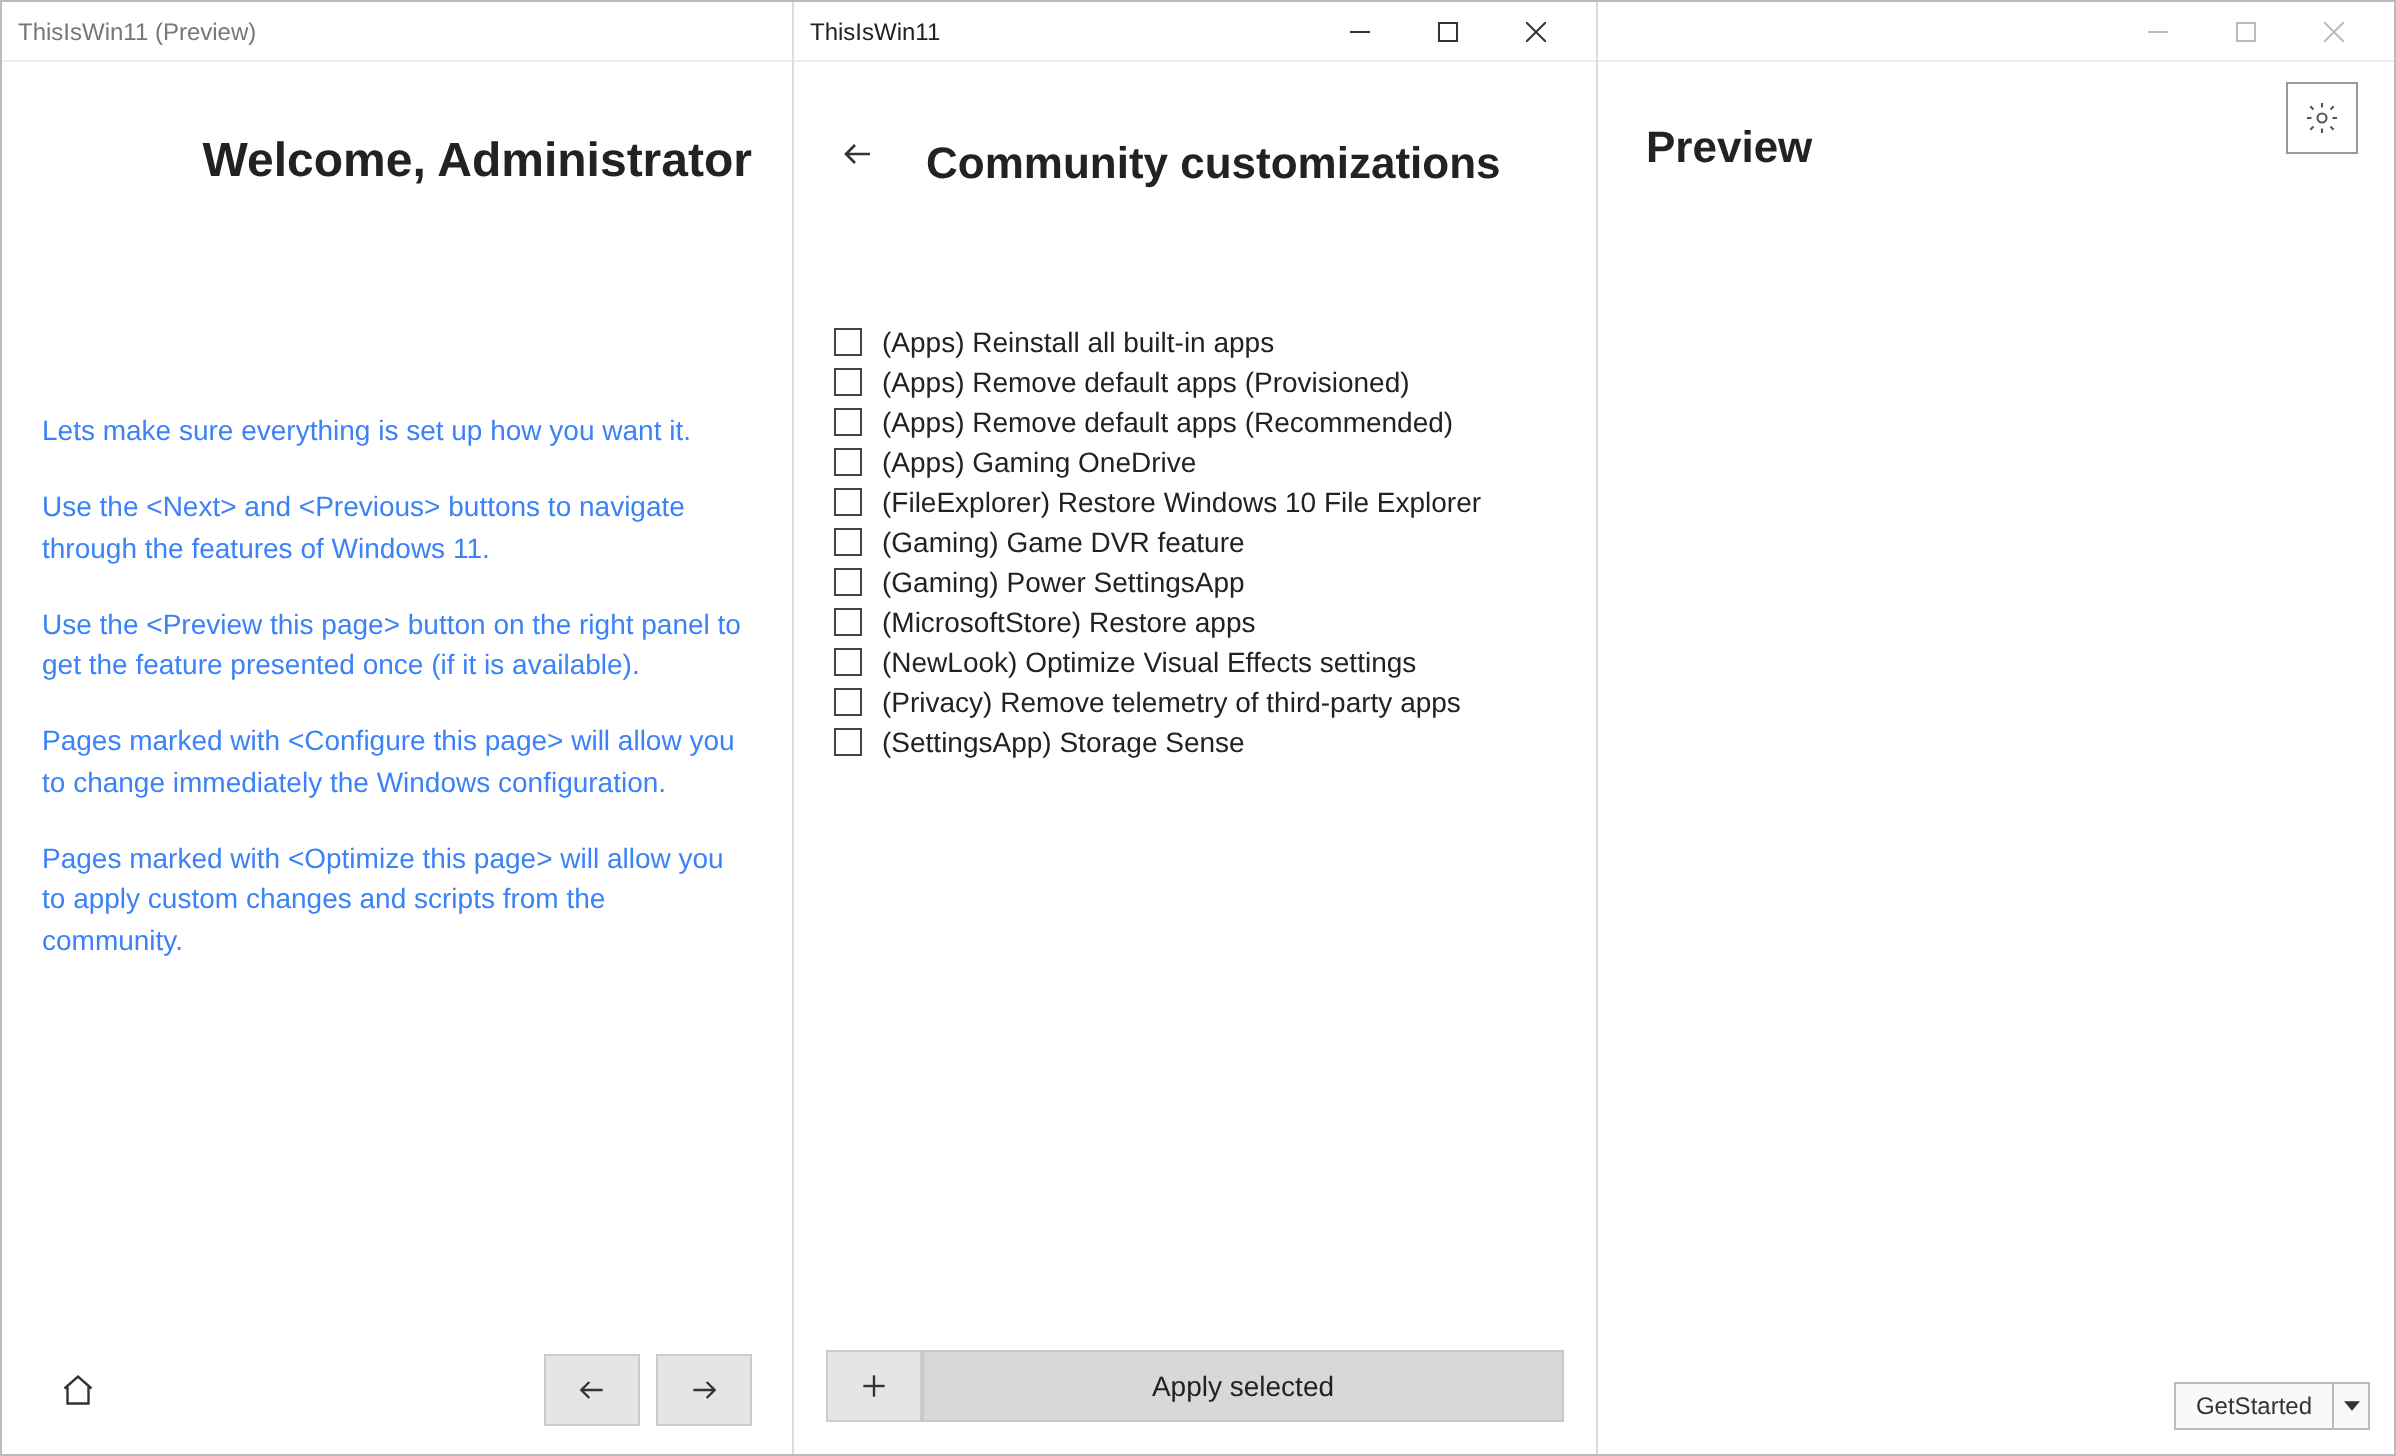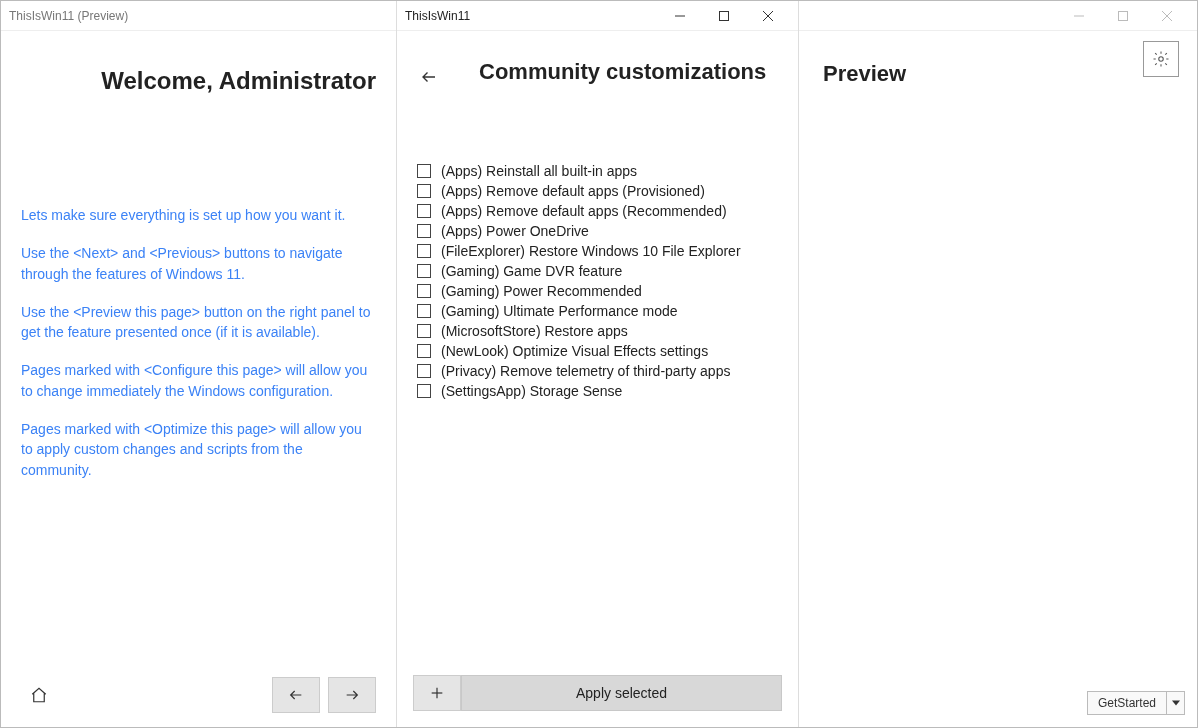--- a/index.html
+++ b/index.html
@@ -23,21 +23,21 @@
     .left-content { padding: 24px 20px 0 20px; flex: 1; display: flex; flex-direction: column; }
     .welcome-title { font-size: 24px; font-weight: 600; color: #222; margin-bottom: 110px; margin-top: 12px; text-align: right; }
     .left-para { font-size: 14px; color: #3b82f6; line-height: 1.45; margin-bottom: 18px; }
     .left-footer { margin-top: auto; display: flex; align-items: center; padding: 12px 0 14px 0; }
     .home-btn { width: 36px; height: 36px; display: flex; align-items: center; justify-content: center; }
     .navbtn-group { margin-left: auto; display: flex; gap: 8px; }
     .navbtn { width: 48px; height: 36px; background: #e5e5e5; display: flex; align-items: center; justify-content: center; border: 1px solid #ccc; }
     .navbtn svg, .home-btn svg { display: block; }
 
     
-    .mid-header-row { display: flex; align-items: flex-start; padding: 28px 14px 10px 14px; gap: 32px; }
+    .mid-header-row { display: flex; align-items: flex-end; padding: 28px 14px 10px 14px; gap: 16px; }
     .back-btn { width: 36px; height: 36px; display: flex; align-items: center; justify-content: center; }
     .mid-title { font-size: 22px; font-weight: 600; color: #222; }
     .check-list { padding: 56px 20px 0 20px; flex: 1; overflow: auto; }
     .check-item { display: flex; align-items: center; gap: 10px; padding: 2px 0; }
     .check-item .box { width: 14px; height: 14px; border: 1px solid #444; flex-shrink: 0; }
     .check-item .lbl { font-size: 14px; color: #222; }
     .mid-footer { display: flex; align-items: center; gap: 0; padding: 12px 16px 16px 16px; }
     .add-btn { width: 48px; height: 36px; background: #e5e5e5; display: flex; align-items: center; justify-content: center; border: 1px solid #ccc; }
     .apply-btn { flex: 1; height: 36px; background: #d8d8d8; display: flex; align-items: center; justify-content: center; font-size: 14px; color: #222; border: 1px solid #c8c8c8; }
 
@@ -125,37 +125,33 @@
       <div class="check-item">
         <span class="box"></span>
         <span class="lbl">(Apps) Remove default apps (Provisioned)</span>
       </div>
       <div class="check-item">
         <span class="box"></span>
         <span class="lbl">(Apps) Remove default apps (Recommended)</span>
       </div>
       <div class="check-item">
         <span class="box"></span>
-        <span class="lbl">(Apps) Power OneDrive</span>
+        <span class="lbl">(Apps) Gaming OneDrive</span>
       </div>
       <div class="check-item">
         <span class="box"></span>
         <span class="lbl">(FileExplorer) Restore Windows 10 File Explorer</span>
       </div>
       <div class="check-item">
         <span class="box"></span>
         <span class="lbl">(Gaming) Game DVR feature</span>
       </div>
       <div class="check-item">
         <span class="box"></span>
-        <span class="lbl">(Gaming) Power Recommended</span>
-      </div>
-      <div class="check-item">
-        <span class="box"></span>
-        <span class="lbl">(Gaming) Ultimate Performance mode</span>
+        <span class="lbl">(Gaming) Power SettingsApp</span>
       </div>
       <div class="check-item">
         <span class="box"></span>
         <span class="lbl">(MicrosoftStore) Restore apps</span>
       </div>
       <div class="check-item">
         <span class="box"></span>
         <span class="lbl">(NewLook) Optimize Visual Effects settings</span>
       </div>
       <div class="check-item">

